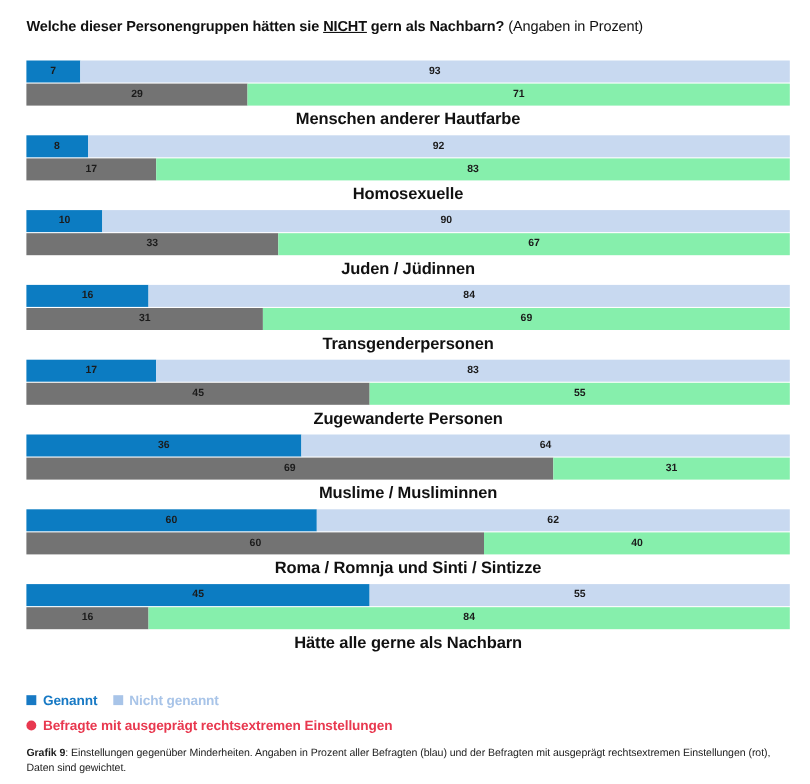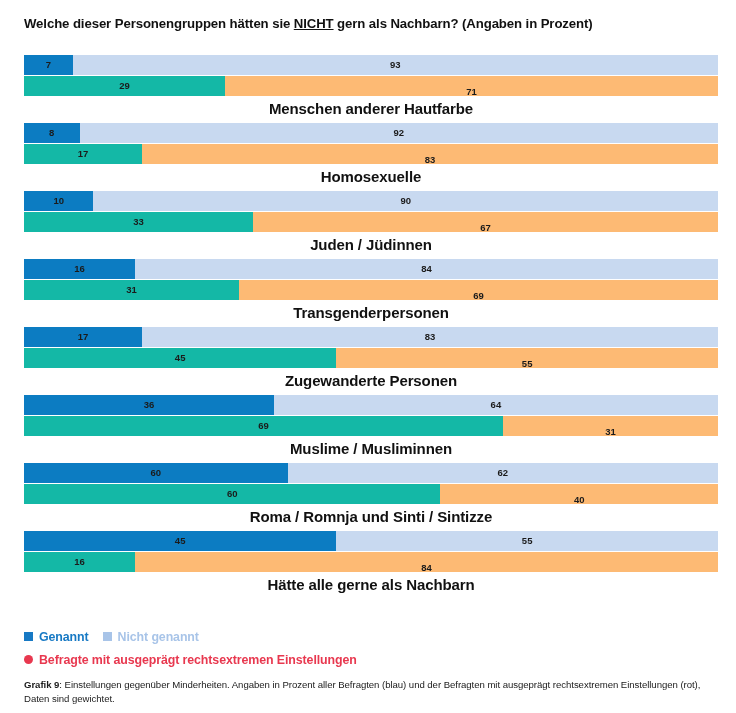--- a/index.html
+++ b/index.html
@@ -25,21 +25,21 @@
   .chart-title {
     position: absolute;
     left: 24px;
     top: 16px;
     font-size: 13.2px;
     font-weight: bold;
     letter-spacing: -0.1px;
     white-space: nowrap;
   }
   .chart-title .title-normal {
-    font-weight: bold;
+    font-weight: normal;
   }
   .chart-title .title-underline {
     text-decoration: underline;
   }
 
   .groups {
     position: absolute;
     left: 0;
     top: 55px;
     width: 736px;
@@ -69,22 +69,22 @@
   }
   .seg-value {
     font-size: 9.5px;
     font-weight: bold;
     color: #1b1b1b;
     line-height: 1;
     white-space: nowrap;
   }
   .seg.blue-main  { background: #0c7cc2; }
   .seg.blue-rest  { background: #c8d9f0; }
-  .seg.red-main   { background: #14b8a6; }
-  .seg.red-rest   { background: #fdba74; align-items: flex-end; }
+  .seg.red-main   { background: #737373; }
+  .seg.red-rest   { background: #86efac; }
 
   .group-label {
     position: absolute;
     top: 45px;
     left: 24px;
     width: 694px;
     text-align: center;
     font-size: 15px;
     font-weight: bold;
     color: #111111;

